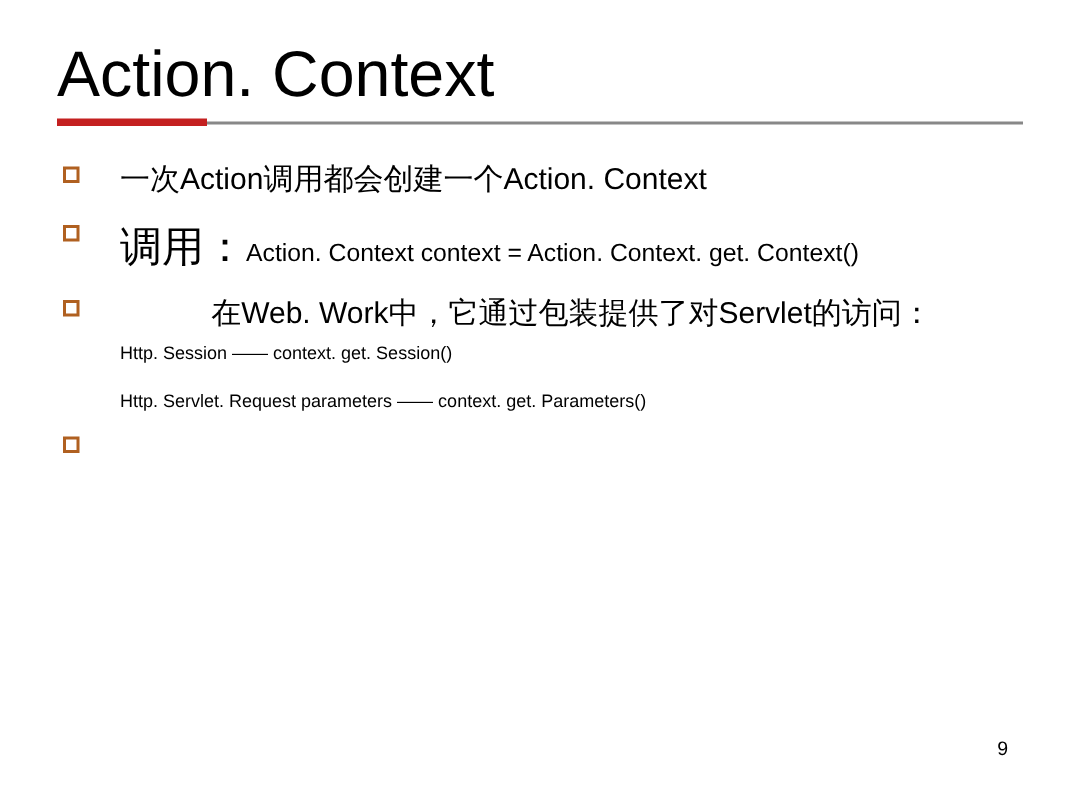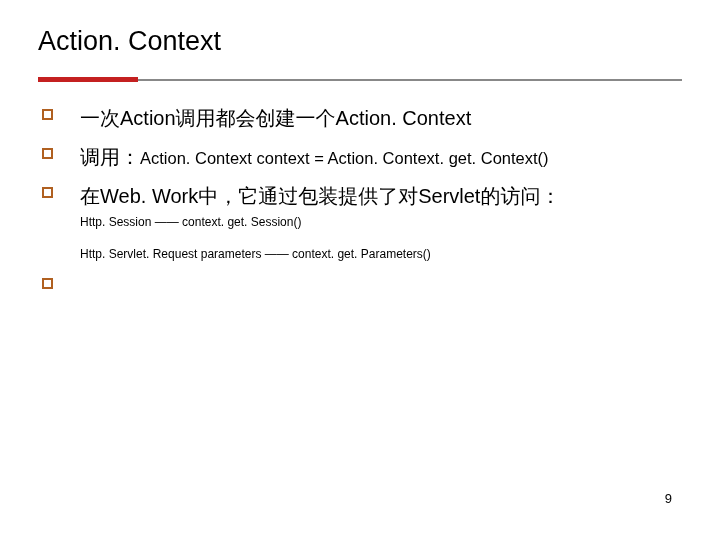--- a/index.html
+++ b/index.html
@@ -9,24 +9,24 @@
     }
     body {
       width: 720px;
       height: 540px;
       background: #fff;
       font-family: Verdana, "Microsoft YaHei", Arial, sans-serif;
       position: relative;
       padding: 26px 38px 0 38px;
     }
     .slide-title {
-      font-size: 27px;
+      font-size: 43px;
       font-weight: normal;
       color: #000;
-      margin-bottom: 20px;
+      margin-bottom: 4px;
       letter-spacing: 0px;
     }
     .underline-container {
       position: relative;
       height: 6px;
       margin-bottom: 22px;
     }
     .underline-red {
       position: absolute;
       left: 0;
@@ -59,23 +59,24 @@
       left: 4px;
       top: 4px;
       width: 11px;
       height: 11px;
       border: 2px solid #b06020;
       background: transparent;
     }
     .bullet-text {
       font-size: 20px;
       color: #000;
+      text-align: center;
     }
     .bullet-text.mixed .cjk {
-      font-size: 20px;
+      font-size: 28px;
     }
     .bullet-text.mixed .latin {
       font-size: 16.5px;
     }
     .sub-line {
       font-size: 12px;
       color: #000;
       margin-top: 4px;
       margin-bottom: 8px;
     }

